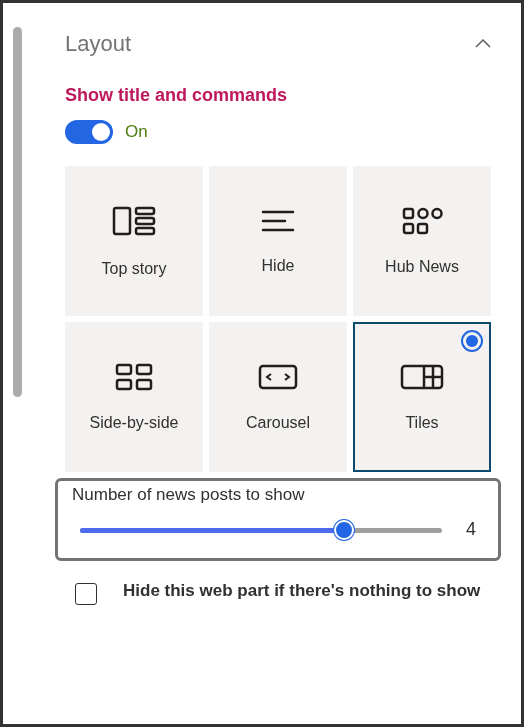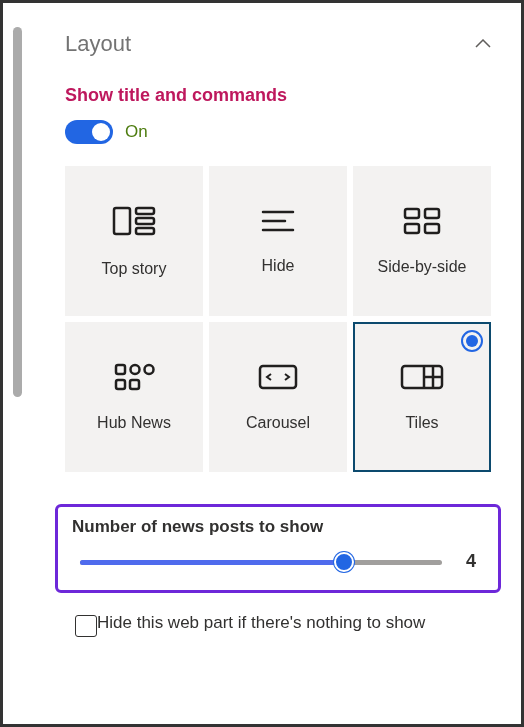--- a/index.html
+++ b/index.html
@@ -69,21 +69,21 @@
       border-radius: 50%;
     }
     .toggle-label {
       font-size: 17px;
       color: #4d7c0f;
     }
     .layout-grid {
       display: grid;
       grid-template-columns: repeat(3, 1fr);
       gap: 6px;
-      margin-bottom: 32px;
+      margin-bottom: 6px;
     }
     .layout-tile {
       background: #f3f2f1;
       height: 150px;
       display: flex;
       flex-direction: column;
       align-items: center;
       justify-content: center;
       gap: 18px;
       cursor: pointer;
@@ -112,25 +112,24 @@
       background: #2266e3;
       border-radius: 50%;
     }
     .tile-label {
       font-size: 16px;
       color: #323130;
       text-align: center;
     }
     .tile-icon { color: #201f1e; }
     .highlight-box {
-      border: 3px solid #6d28d9;
+      border: 3px solid #737373;
       border-radius: 6px;
-      padding: 10px 14px 18px 14px;
+      padding: 4px 14px 18px 14px;
       margin: 0 -10px 18px -10px;
-      font-weight: bold;
     }
     .slider-label {
       font-size: 17px;
       color: #323130;
       margin-bottom: 14px;
     }
     .slider-row {
       display: flex;
       align-items: center;
       gap: 24px;
@@ -170,23 +169,24 @@
       border-radius: 50%;
       transform: translateX(-50%);
       box-shadow: 0 0 0 1px #2266e3;
     }
     .slider-value {
       font-size: 18px;
       color: #323130;
     }
     .checkbox-row {
       display: flex;
-      gap: 0;
+      gap: 26px;
       padding: 0 10px;
       align-items: flex-start;
+      font-weight: bold;
     }
     .checkbox {
       width: 22px;
       height: 22px;
       border: 1px solid #323130;
       border-radius: 3px;
       flex-shrink: 0;
       margin-top: 4px;
       cursor: pointer;
     }
@@ -238,41 +238,41 @@
           <line x1="4" y1="5" x2="34" y2="5"></line>
           <line x1="4" y1="14" x2="26" y2="14"></line>
           <line x1="4" y1="23" x2="34" y2="23"></line>
         </svg>
       </span>
       <span class="tile-label">Hide</span>
     </div>
 
     <div class="layout-tile">
       <span class="tile-icon">
-        <svg width="40" height="30" viewBox="0 0 40 30" stroke="currentColor" stroke-width="2.5" fill="none">
-          <rect x="3" y="3" width="14" height="9" rx="2"></rect>
-          <rect x="23" y="3" width="14" height="9" rx="2"></rect>
-          <rect x="3" y="18" width="14" height="9" rx="2"></rect>
-          <rect x="23" y="18" width="14" height="9" rx="2"></rect>
-        </svg>
-      </span>
-      <span class="tile-label">Side-by-side</span>
-    </div>
-
-    <div class="layout-tile">
-      <span class="tile-icon">
         <svg width="42" height="30" viewBox="0 0 42 30" stroke="currentColor" stroke-width="2.5" fill="none">
           <rect x="3" y="3" width="9" height="9" rx="2"></rect>
           <circle cx="22" cy="7.5" r="4.5"></circle>
           <circle cx="36" cy="7.5" r="4.5"></circle>
           <rect x="3" y="18" width="9" height="9" rx="2"></rect>
           <rect x="17" y="18" width="9" height="9" rx="2"></rect>
         </svg>
       </span>
       <span class="tile-label">Hub News</span>
+    </div>
+
+    <div class="layout-tile">
+      <span class="tile-icon">
+        <svg width="40" height="30" viewBox="0 0 40 30" stroke="currentColor" stroke-width="2.5" fill="none">
+          <rect x="3" y="3" width="14" height="9" rx="2"></rect>
+          <rect x="23" y="3" width="14" height="9" rx="2"></rect>
+          <rect x="3" y="18" width="14" height="9" rx="2"></rect>
+          <rect x="23" y="18" width="14" height="9" rx="2"></rect>
+        </svg>
+      </span>
+      <span class="tile-label">Side-by-side</span>
     </div>
 
     <div class="layout-tile">
       <span class="tile-icon">
         <svg width="44" height="30" viewBox="0 0 44 30" stroke="currentColor" stroke-width="2.5" fill="none">
           <rect x="4" y="4" width="36" height="22" rx="3"></rect>
           <path d="M15 12 L11 15 L15 18" stroke-width="2"></path>
           <path d="M29 12 L33 15 L29 18" stroke-width="2"></path>
         </svg>
       </span>

